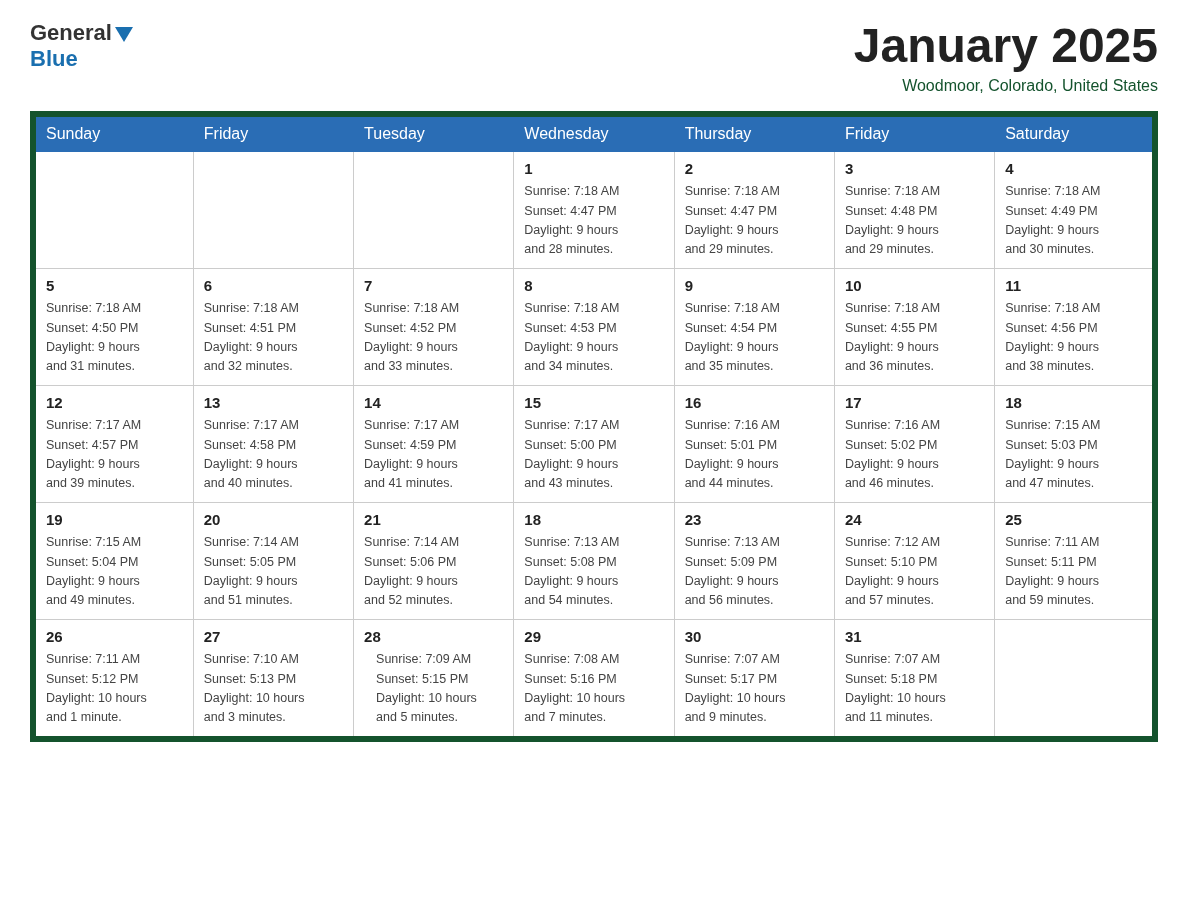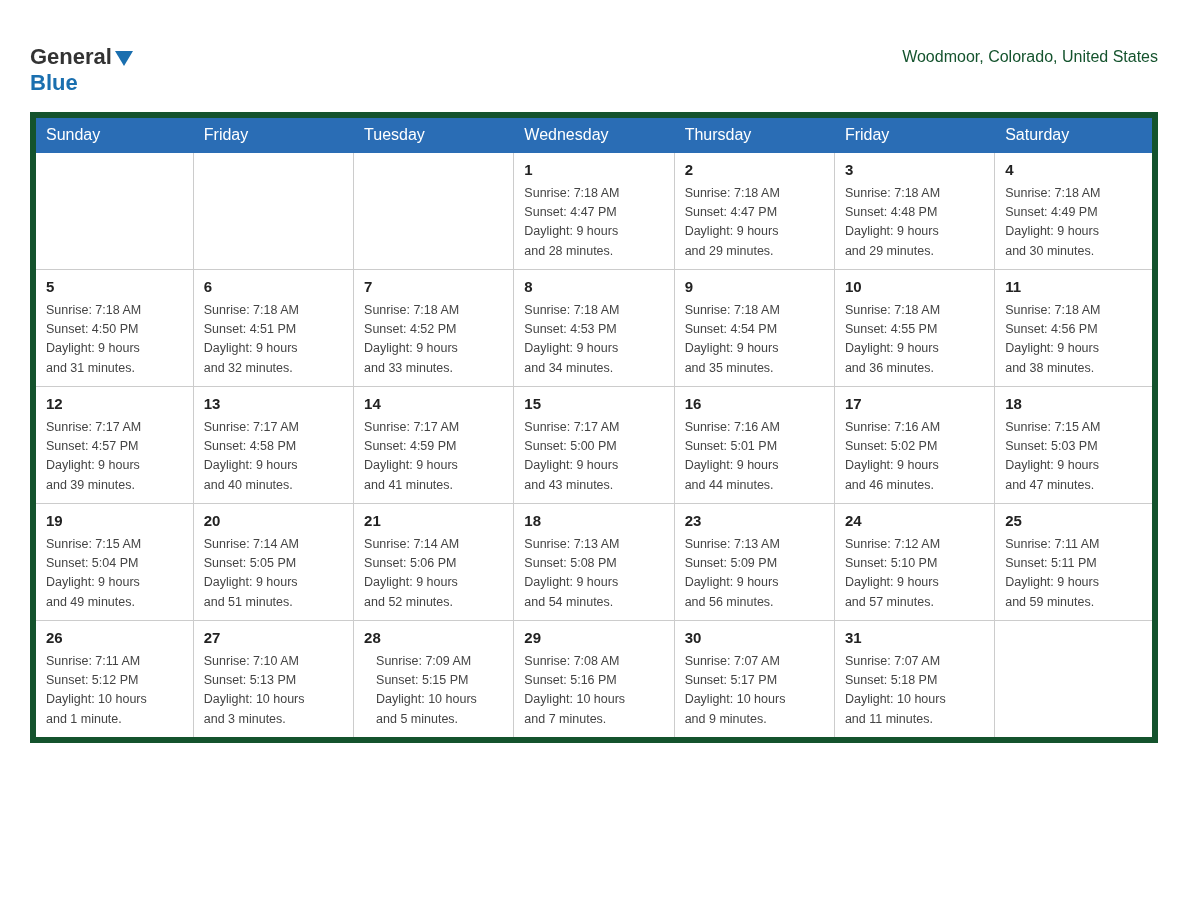--- a/index.html
+++ b/index.html
@@ -9,21 +9,20 @@
       color: #333;
       width: 1188px;
       min-height: 918px;
       padding: 20px 30px;
     }
     .header {
       display: flex;
       justify-content: space-between;
       align-items: flex-start;
       margin-bottom: 16px;
-      margin-top: 24px;
     }
     .logo-text-general {
       font-size: 22px;
       font-weight: bold;
       color: #333;
     }
     .logo-text-blue {
       font-size: 22px;
       font-weight: bold;
       color: #1a6faf;
@@ -105,20 +104,21 @@
 
 <div class="header">
   <div class="logo-wrapper">
     <div class="logo-name-row">
       <span class="logo-text-general">General</span>
       <span class="logo-triangle"></span>
     </div>
     <span class="logo-text-blue">Blue</span>
   </div>
   <div class="title-block">
+    <div class="month-title">January 2025</div>
     <div class="location-title">Woodmoor, Colorado, United States</div>
   </div>
 </div>
 
 <table class="calendar">
   <thead>
     <tr>
     <th>Sunday</th>
         <th>Friday</th>
         <th>Tuesday</th>

